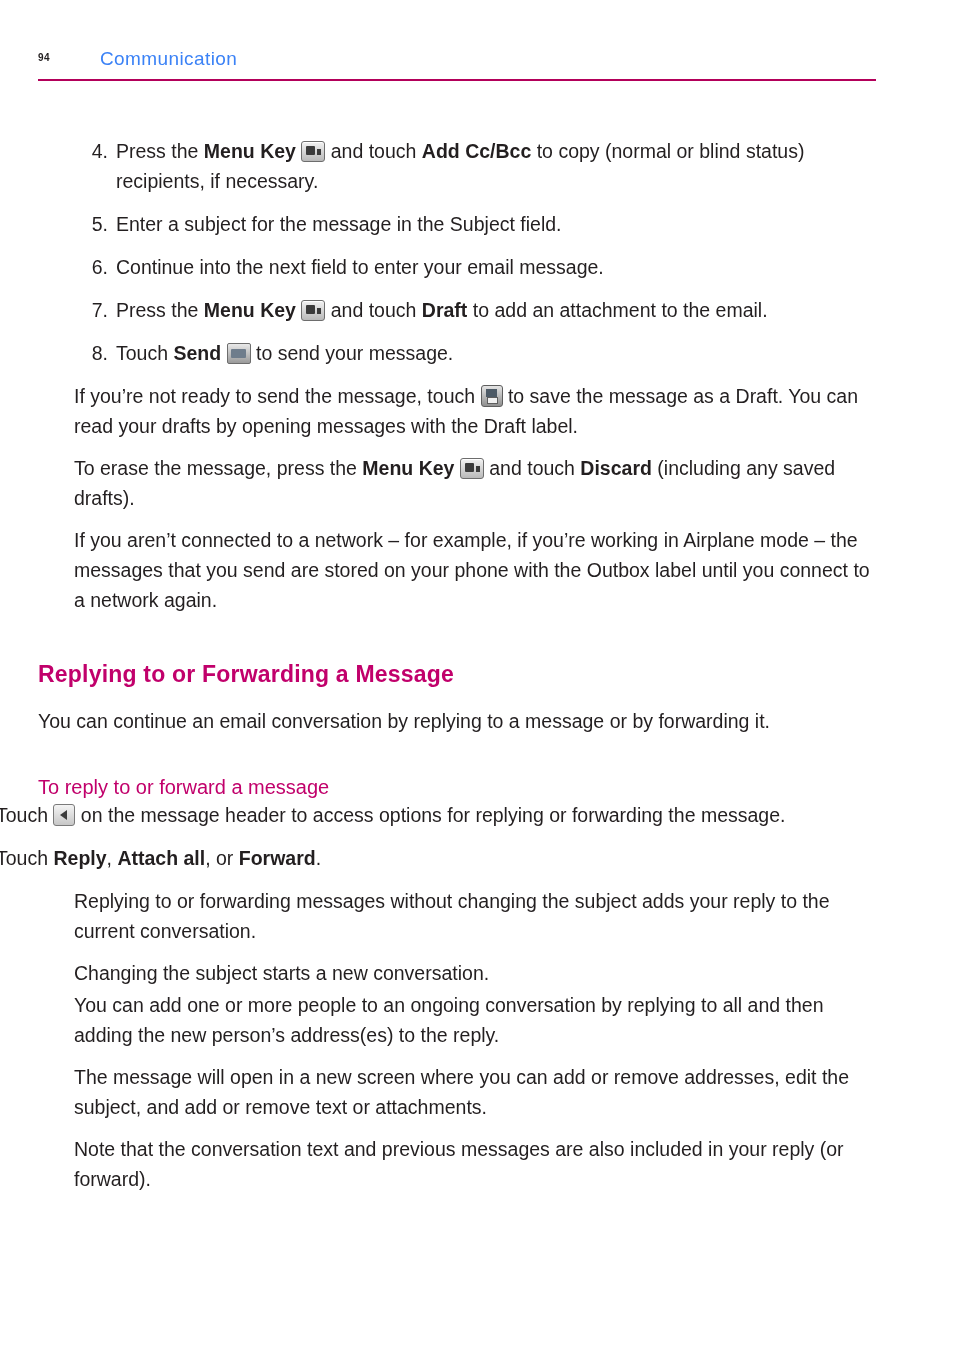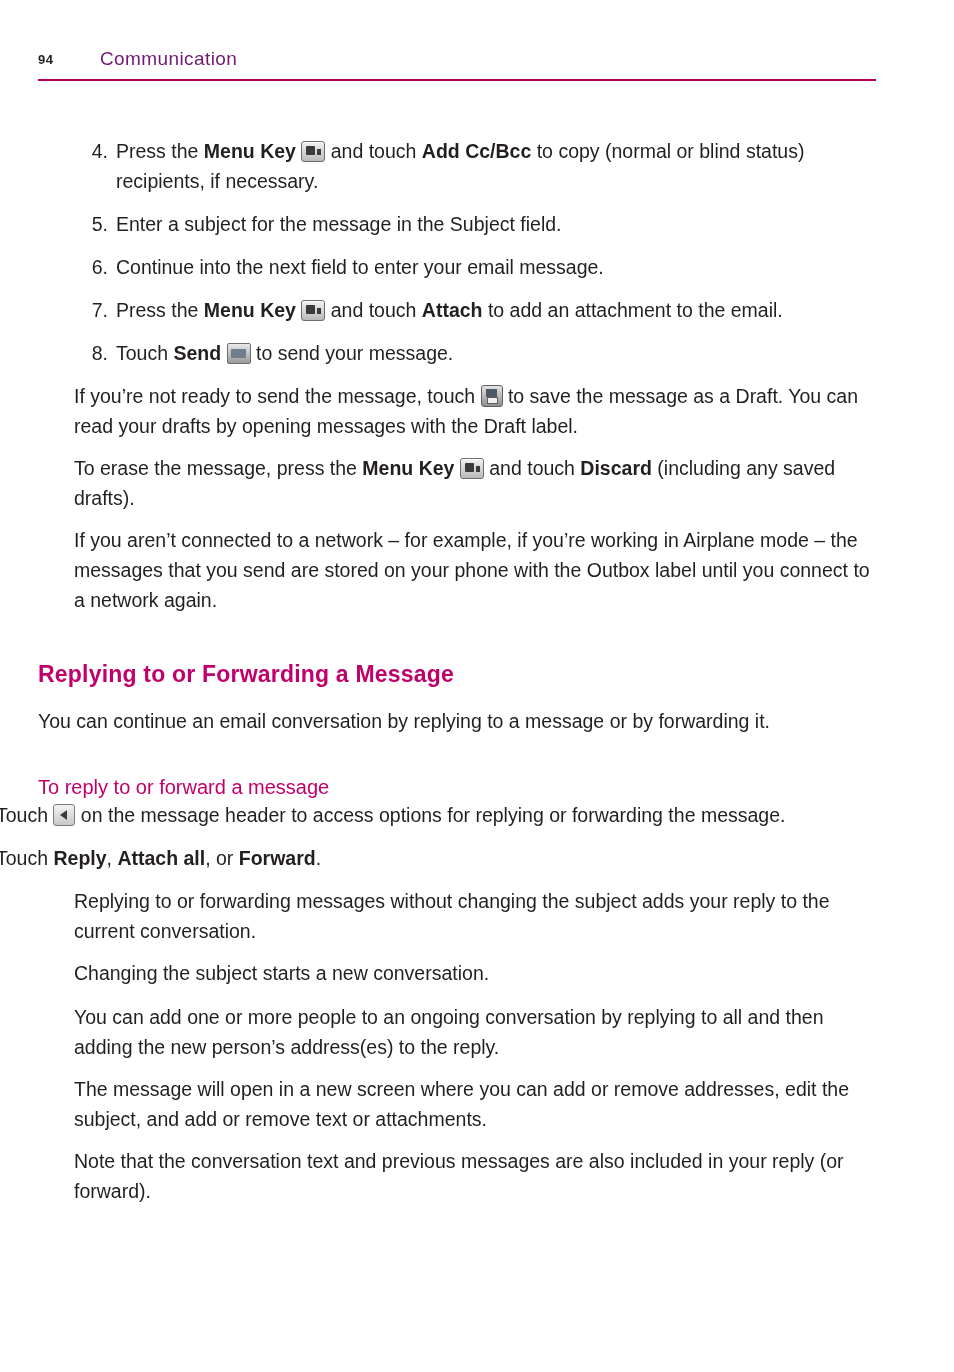--- a/index.html
+++ b/index.html
@@ -27,32 +27,32 @@
     position: absolute;
     left: 38px;
     top: 48px;
     width: 838px;
     height: 36px;
   }
   .header-pageno {
     position: absolute;
     left: 0;
     top: 4px;
-    font-size: 13px;
+    font-size: 10px;
     font-weight: bold;
     letter-spacing: 0.5px;
     color: #231f20;
   }
   .header-title {
     position: absolute;
     left: 62px;
     top: 0px;
     font-size: 19px;
     letter-spacing: 0.4px;
-    color: #701a75;
+    color: #3b82f6;
   }
   .header-rule {
     position: absolute;
     left: 0px;
     top: 31px;
     width: 838px;
     height: 1.5px;
     background: #b3005a;
   }
 
@@ -83,21 +83,21 @@
     display: block;
     margin-left: 78px;
   }
   .para {
     font-size: 19.5px;
     line-height: 30px;
     margin-left: 36px;
     margin-bottom: 12px;
   }
   .para.tight {
-    margin-bottom: 14px;
+    margin-bottom: 2px;
   }
   b { font-weight: bold; }
 
   
   .ico {
     display: inline-block;
     vertical-align: -4px;
     position: relative;
   }
   .ico-menu {
@@ -216,21 +216,21 @@
       <span class="txt">Enter a subject for the message in the Subject field.</span>
     </div>
 
     <div class="item">
       <span class="num">6.</span>
       <span class="txt">Continue into the next field to enter your email message.</span>
     </div>
 
     <div class="item">
       <span class="num">7.</span>
-      <span class="txt"><span>Press the </span><b>Menu Key</b><span> </span><span class="ico ico-menu"></span><span> and touch </span><b>Attach</b><span> to add an attachment to the email.</span></span>
+      <span class="txt"><span>Press the </span><b>Menu Key</b><span> </span><span class="ico ico-menu"></span><span> and touch </span><b>Draft</b><span> to add an attachment to the email.</span></span>
     </div>
 
     <div class="item">
       <span class="num">8.</span>
       <span class="txt"><span>Touch </span><b>Send</b><span> </span><span class="ico ico-send"></span><span> to send your message.</span></span>
     </div>
 
     <div class="para"><span>If you’re not ready to send the message, touch </span><span class="ico ico-draft"></span><span> to save the message as a Draft. You can read your drafts by opening messages with the Draft label.</span></div>
 
     <div class="para"><span>To erase the message, press the </span><b>Menu Key</b>&nbsp;<span class="ico ico-menu"></span><span> and touch </span><b>Discard</b><span> (including any saved drafts).</span></div>

